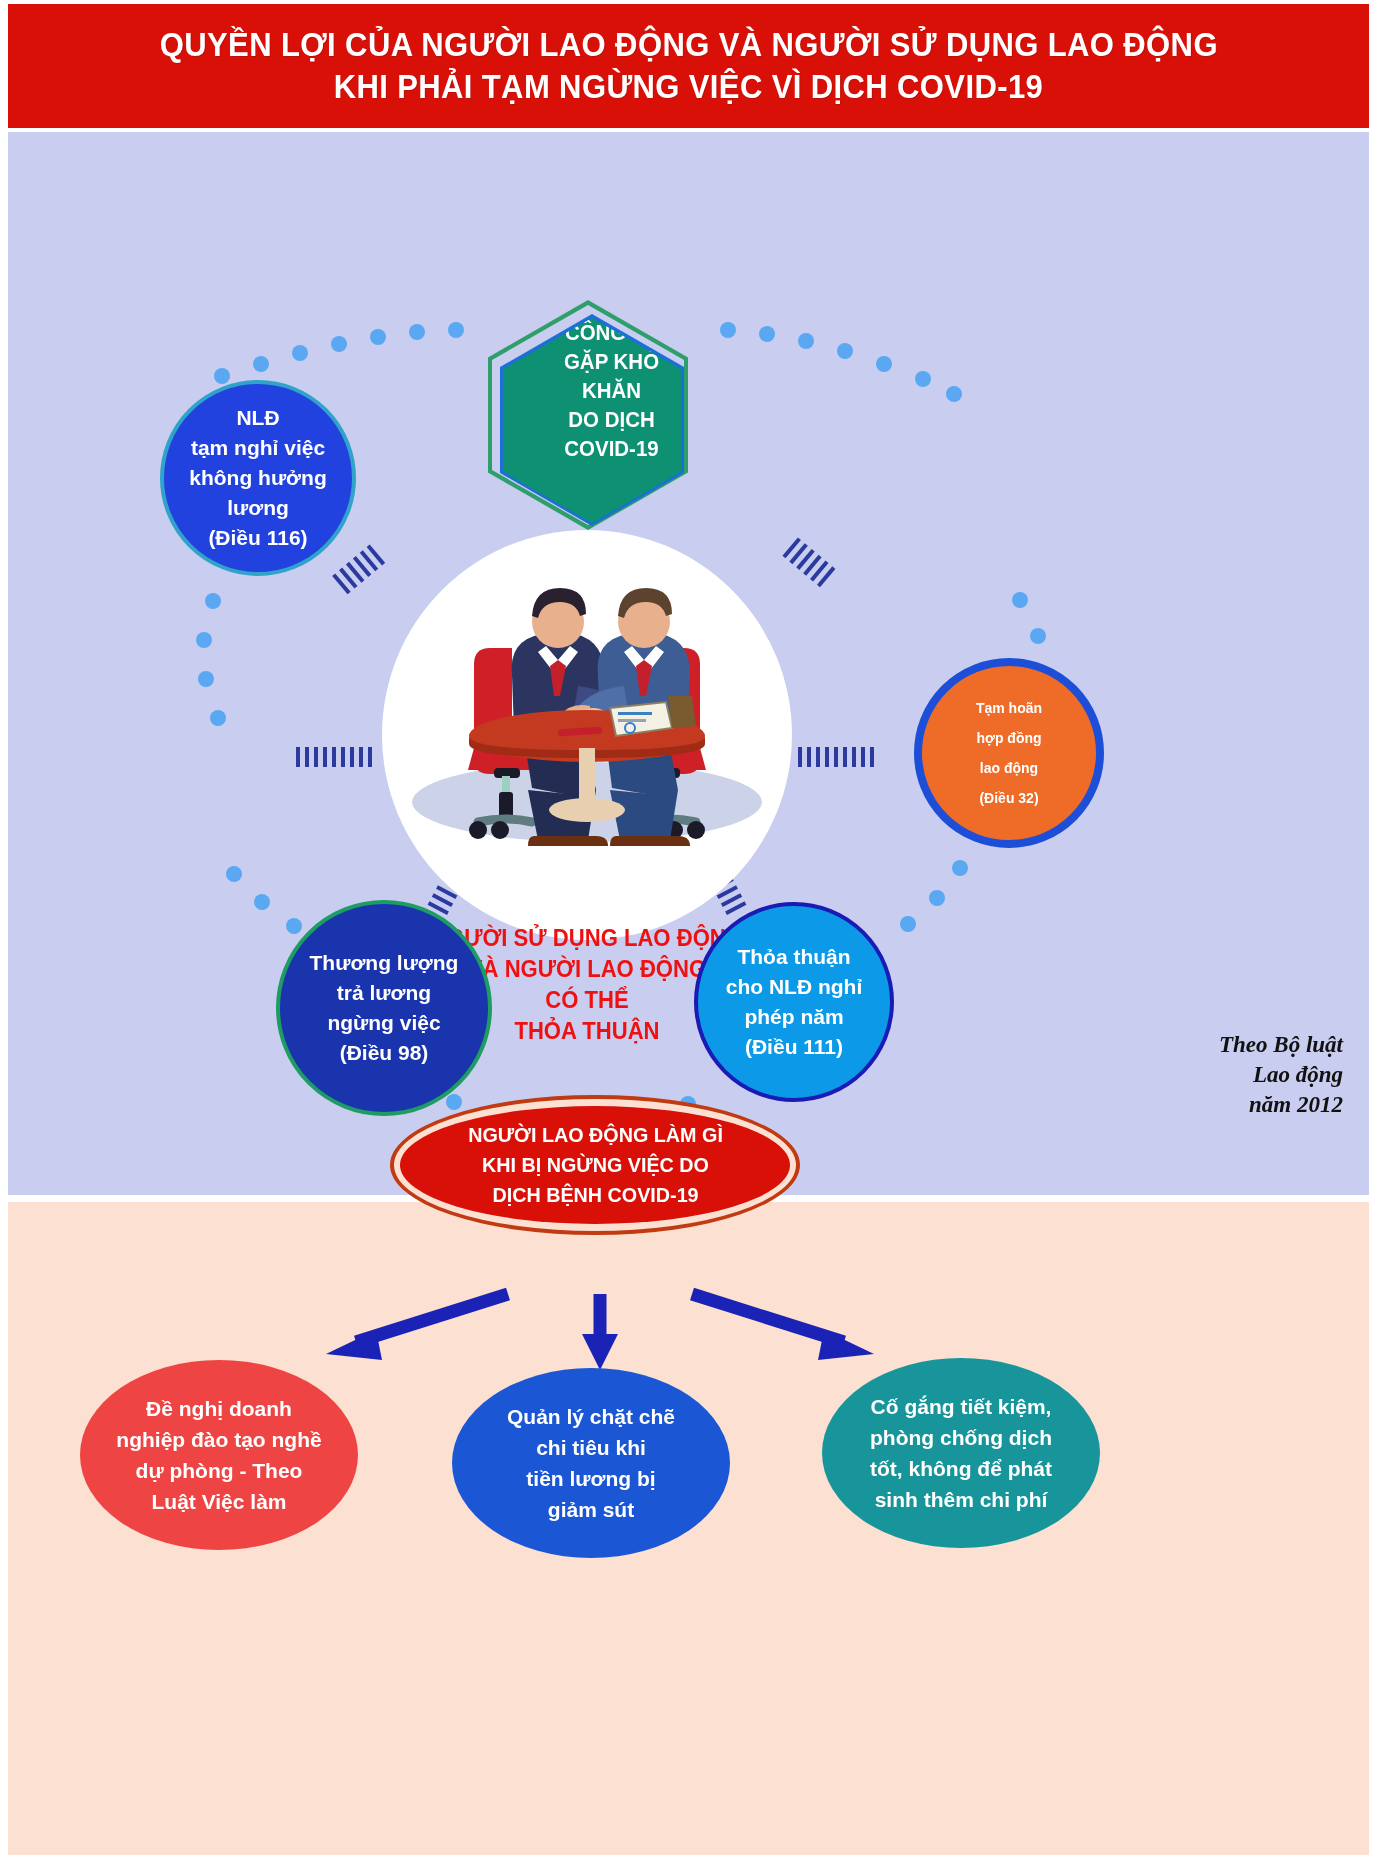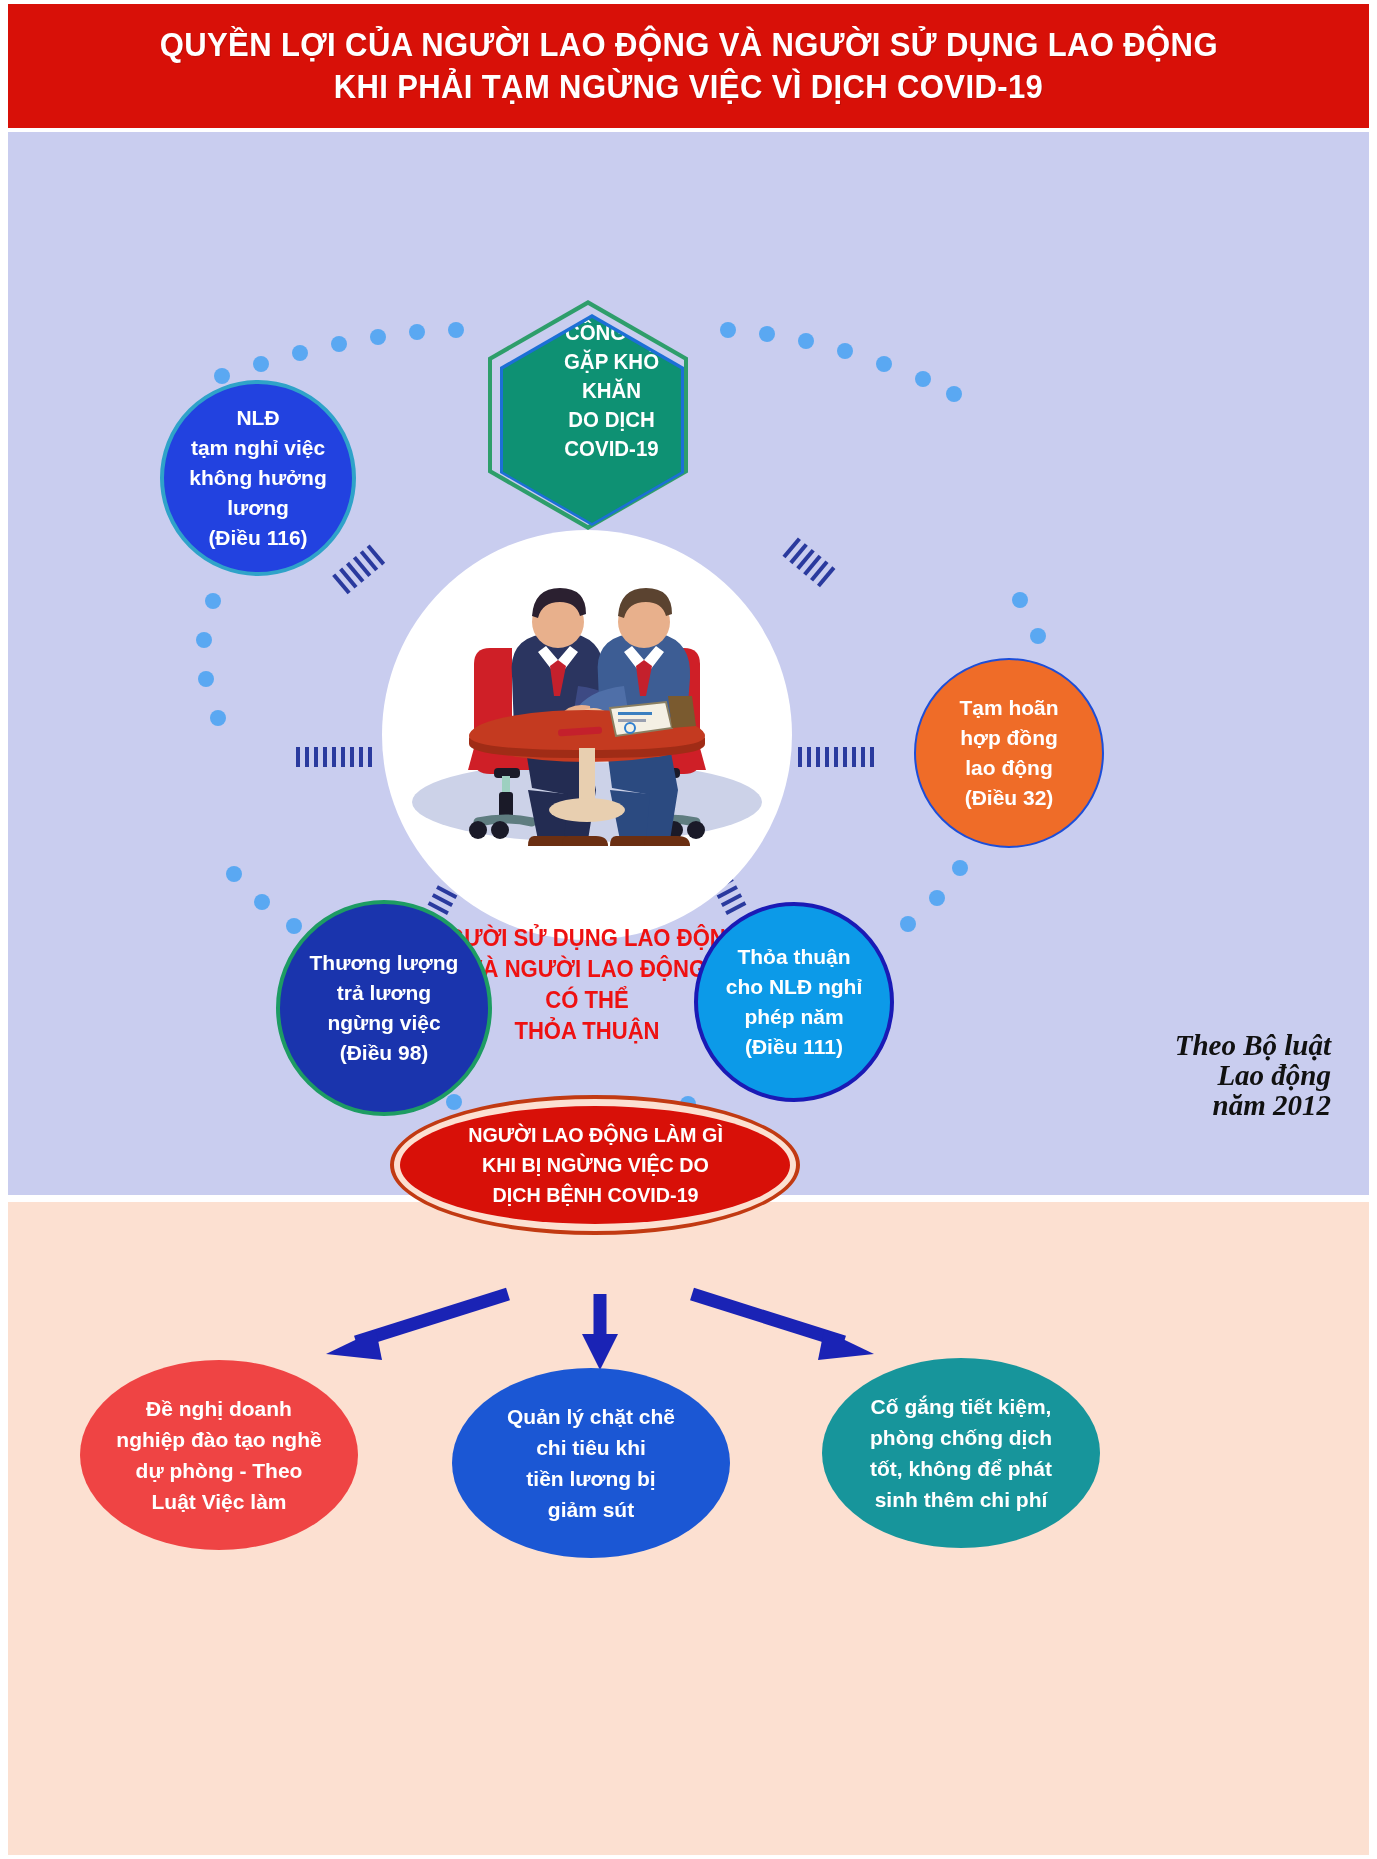--- a/index.html
+++ b/index.html
@@ -67,21 +67,21 @@
 
   .c-nld{ left:152px; top:248px; width:196px; height:196px;
           background:#2242e0; border:4px solid #2fa3c9; font-size:21px; line-height:30px; }
   .c-chuyen{ left:82px; top:528px; width:210px; height:210px;
           background:#0f9a19; border:4px solid #6bdb6b; font-size:21px; line-height:30px; }
   .c-thuong{ left:268px; top:768px; width:216px; height:216px;
           background:#1a34ad; border:4px solid #1d9c63; font-size:21px; line-height:30px; }
   .c-cho{ left:812px; top:258px; width:196px; height:196px;
           background:#e01414; border:4px solid #ef6b1e; font-size:21px; line-height:30px; }
   .c-tamhoan{ left:906px; top:526px; width:190px; height:190px;
-          background:#ef6c28; border:2px solid #1d4ed8; font-size:21px; line-height:30px; }
+          background:#ef6c28; border:8px solid #1d4ed8; font-size:14px; line-height:30px; }
   .c-thoa{ left:686px; top:770px; width:200px; height:200px;
           background:#0c9ae8; border:4px solid #1a1ab5; font-size:21px; line-height:30px; }
 
   
   .center-circle{
     position:absolute; left:374px; top:398px; width:410px; height:410px;
     border-radius:50%; background:#ffffff; overflow:hidden;
   }
   .center-text{
     position:absolute; left:374px; top:790px; width:410px;
@@ -94,23 +94,23 @@
     position:absolute; width:16px; height:16px; border-radius:50%;
     background:#5aa8f2;
   }
   
   .hatch{ position:absolute; }
   .hatch i{
     position:absolute; width:4px; background:#2a3a9e; display:block;
   }
 
   .attrib{
-    position:absolute; right:38px; top:898px; width:240px;
+    position:absolute; right:26px; top:898px; width:240px;
     text-align:right; color:#111; font-weight:bold; font-style:italic;
-    font-family:"Liberation Serif", serif; font-size:29px; line-height:30px;
+    font-family:"Liberation Serif", serif; font-size:23px; line-height:30px;
   }
 
   
   .panel2{
     position:absolute; left:8px; top:1202px; width:1361px; height:653px;
     background:#fce0d1; overflow:hidden;
   }
   .ell-main-outer{
     position:absolute; left:390px; top:1095px; width:410px; height:140px;
     border-radius:50%; border:4px solid #c23a12; background:#fce0d1;

